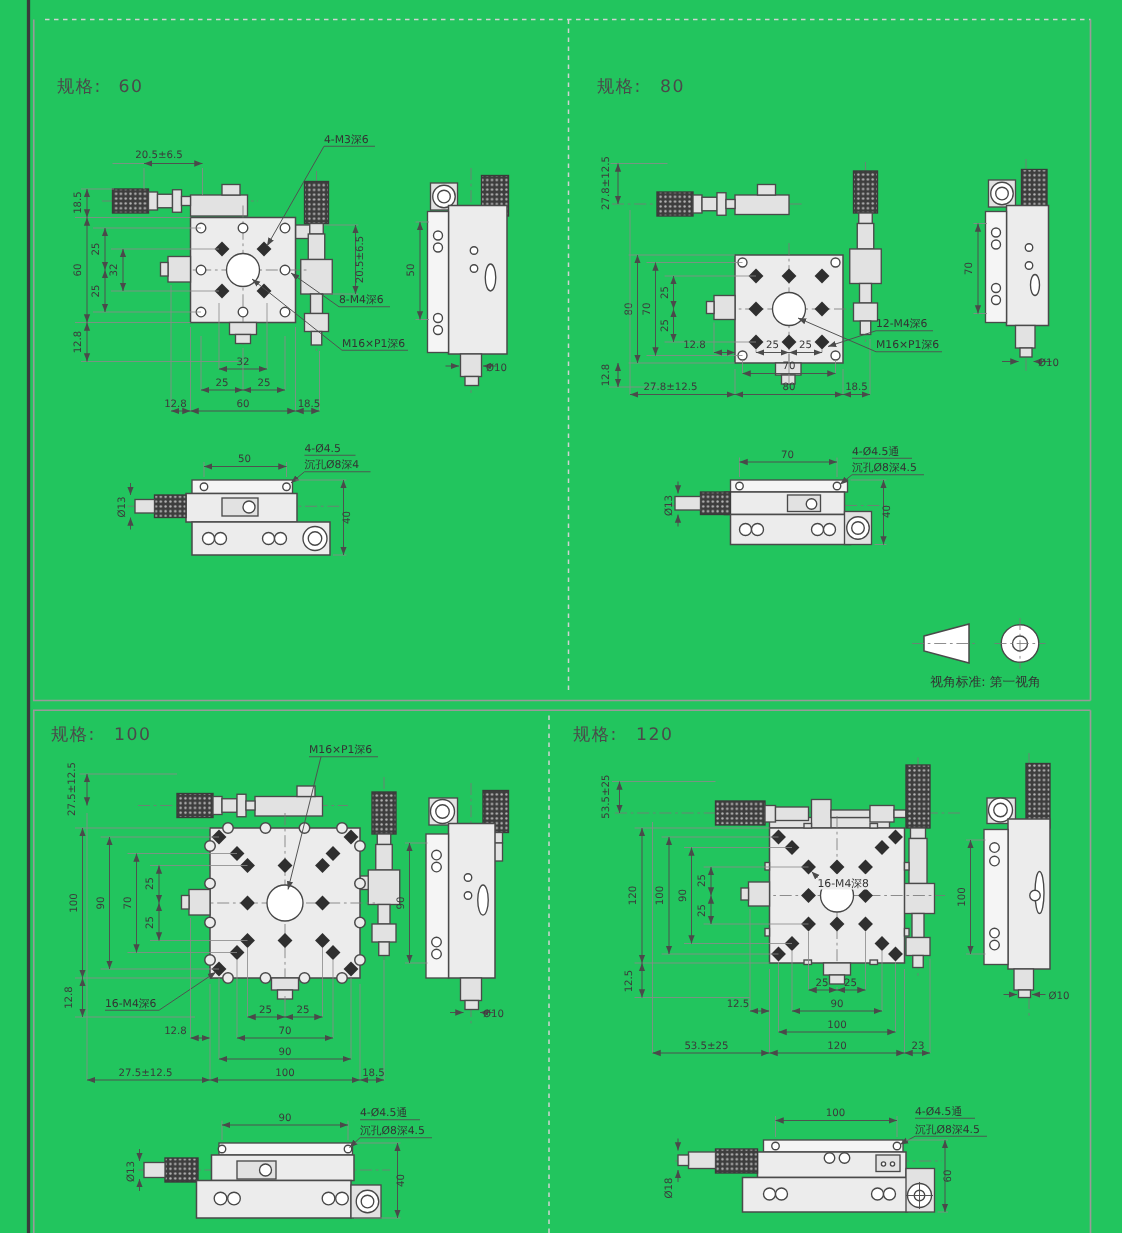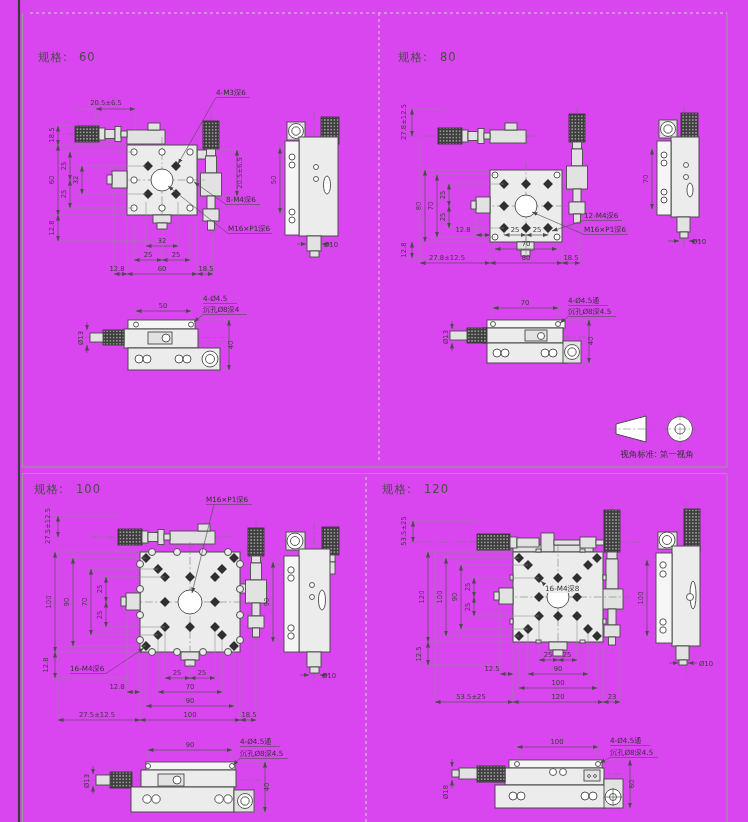--- a/index.html
+++ b/index.html
@@ -1,16 +1,16 @@
 <!DOCTYPE html>
 <html><head>
 <meta charset="utf-8">
 <style>
   html,body{margin:0;padding:0;background:#fff;}
-  .page{position:relative;width:748px;height:822px;background:#d946ef;overflow:hidden;
+  .page{position:relative;width:748px;height:822px;background:#22c55e;overflow:hidden;
         font-family:"DejaVu Sans","Liberation Sans",sans-serif;}
   svg text{font-family:"DejaVu Sans","Liberation Sans",sans-serif;}
   .t{font-size:6.8px;fill:#3b3b3b;}
   .tc{font-size:7.2px;fill:#333;}
   .ttl{font-size:11.5px;fill:#4a4a4a;letter-spacing:1px;}
   .p1{fill:#ececec;stroke:#4a4a4a;stroke-width:1;}
   .p2{fill:#e2e2e2;stroke:#4a4a4a;stroke-width:0.9;}
   .p3{fill:#f5f5f5;stroke:#4a4a4a;stroke-width:0.9;}
   .kn{fill:url(#kn);stroke:#3a3a3a;stroke-width:0.9;}
   .hl{fill:#fff;stroke:#474747;stroke-width:0.9;}

